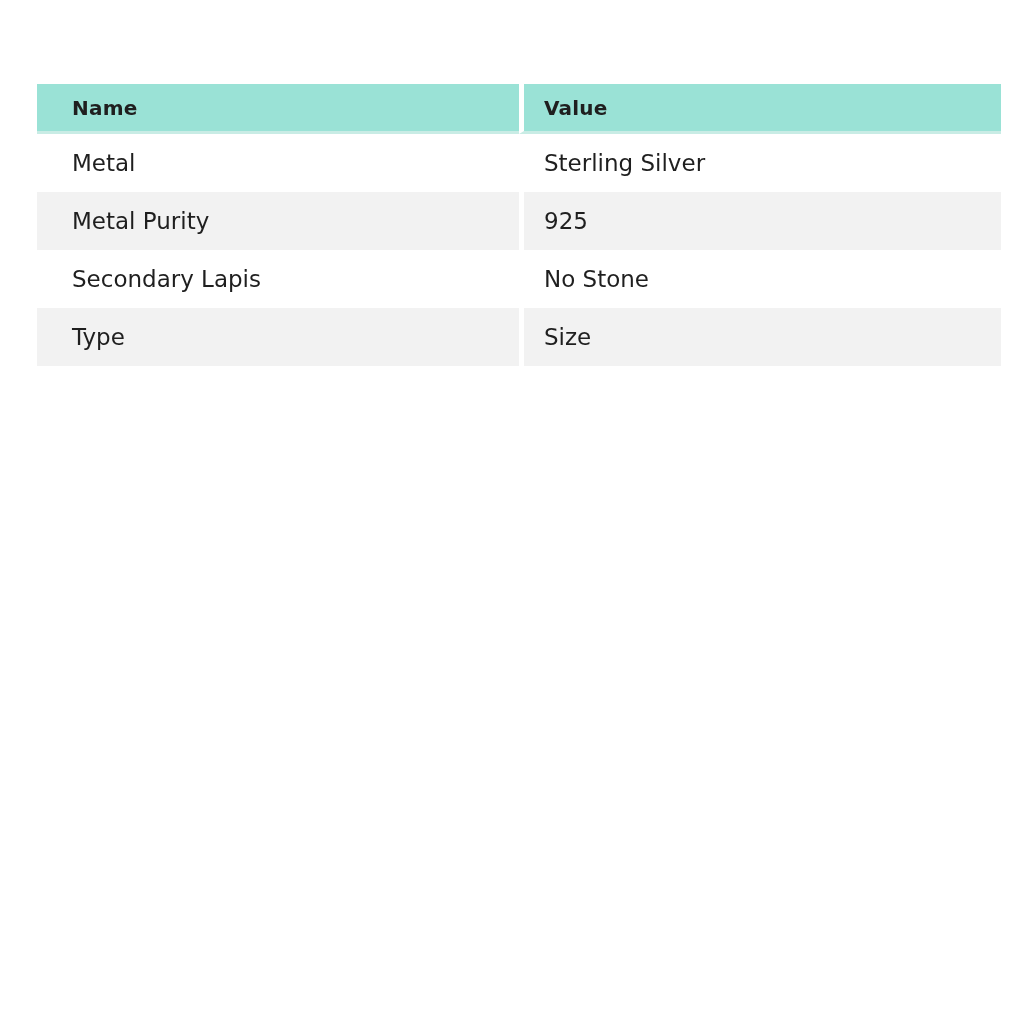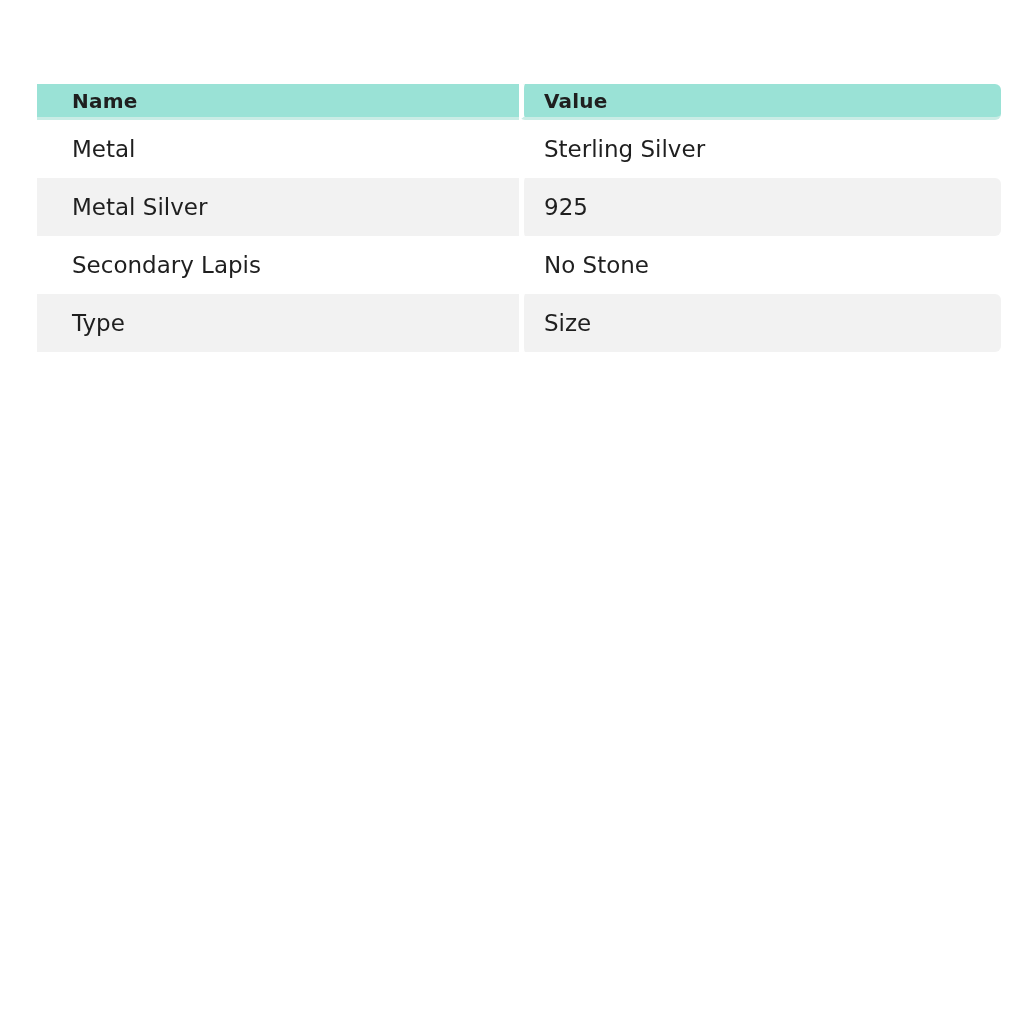--- a/index.html
+++ b/index.html
@@ -26,21 +26,21 @@
   table.attr-table th,
   table.attr-table td {
     width: 50%;
     text-align: left;
     vertical-align: middle;
     overflow: hidden;
     white-space: nowrap;
   }
   
   thead th {
-    height: 36px;
+    height: 50px;
     background: var(--header-bg, #9ae2d6);
     border-bottom: 3px solid var(--header-border, #c9ece5);
     font-size: 20px;
     font-weight: 600;
     letter-spacing: 0.2px;
   }
   
   tbody td {
     height: 58px;
     font-size: 23px;
@@ -48,41 +48,40 @@
     background: var(--row-bg, #ffffff);
   }
   tbody tr:nth-child(even) td {
     background: var(--row-alt-bg, #f2f2f2);
   }
   
   .col-name  { padding-left: 35px; }
   .col-value {
     padding-left: 20px;
     border-left: 5px solid var(--divider-color, #ffffff);
-    border-radius: 6px;
   }
 </style>
 </head>
 <body>
 
 <div class="attr-table-wrap">
   <table class="attr-table">
     <thead>
       <tr>
         <th class="col-name">Name</th>
         <th class="col-value">Value</th>
       </tr>
     </thead>
     <tbody>
       <tr>
         <td class="col-name">Metal</td>
         <td class="col-value">Sterling Silver</td>
       </tr>
       <tr>
-        <td class="col-name">Metal Silver</td>
+        <td class="col-name">Metal Purity</td>
         <td class="col-value">925</td>
       </tr>
       <tr>
         <td class="col-name">Secondary Lapis</td>
         <td class="col-value">No Stone</td>
       </tr>
       <tr>
         <td class="col-name">Type</td>
         <td class="col-value">Size</td>
       </tr>

